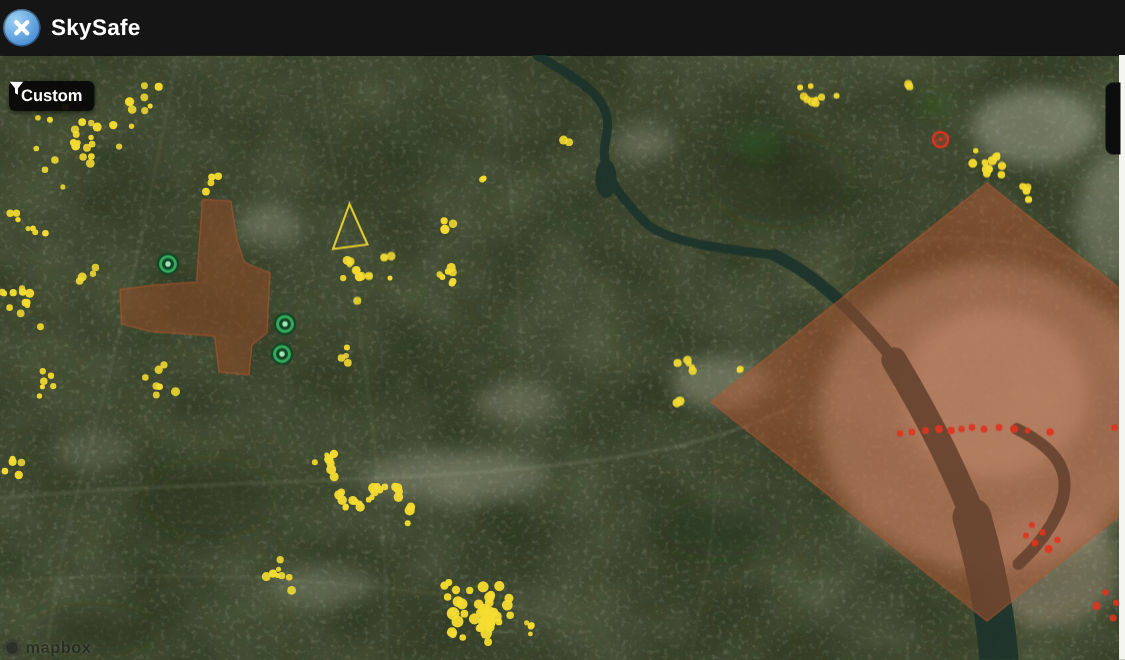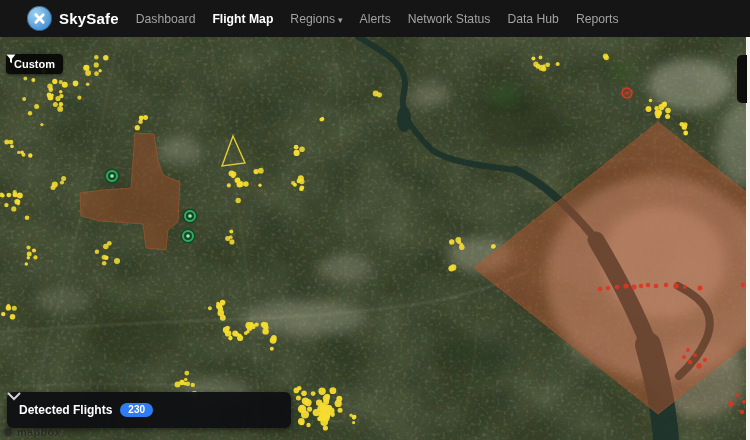--- a/index.html
+++ b/index.html
@@ -1,21 +1,21 @@
 <!DOCTYPE html>
 <html><head>
 <meta charset="utf-8">
 <style>
   html,body{margin:0;padding:0;background:#000;width:750px;height:440px;overflow:hidden;
     font-family:"Liberation Sans",sans-serif;-webkit-font-smoothing:antialiased;}
   .stage{position:relative;width:750px;height:440px;background:#000;}
 
   
   .topnav{position:absolute;left:0;top:0;width:750px;height:37px;background:#151515;
-    display:flex;align-items:center;padding-left:27px;box-sizing:border-box;z-index:30;}
+    display:flex;align-items:center;padding-left:2px;box-sizing:border-box;z-index:30;}
   .logo{width:25px;height:25px;border-radius:50%;flex:0 0 25px;
     background:radial-gradient(circle at 35% 30%,#9fd2f2,#4d93d6 70%,#2f6fae);
     display:flex;align-items:center;justify-content:center;margin-right:7px;
     box-shadow:0 0 0 1px rgba(0,0,0,.4) inset;}
   .logo svg{display:block}
   .brand{color:#fff;font-weight:bold;font-size:15px;letter-spacing:.2px;margin-right:17px;}
   .navitems{display:flex;align-items:center;gap:17px;}
   .nav-item{color:#a3a3a3;font-size:12.2px;text-decoration:none;cursor:pointer;white-space:nowrap;}
   .nav-item.active{color:#fff;font-weight:bold;}
   .nav-item .caret{font-size:9px;margin-left:3px;color:#a3a3a3;}
@@ -58,29 +58,20 @@
 
 <div class="stage">
 
   <div class="topnav">
     <div class="logo">
       <svg width="13" height="13" viewBox="-6 -6 12 12">
         <path d="M-3.4,-3.4 L3.4,3.4 M3.4,-3.4 L-3.4,3.4" stroke="#ffffff" stroke-width="2.6" stroke-linecap="round"></path>
       </svg>
     </div>
     <div class="brand">SkySafe</div>
-    <div class="navitems">
-        <a class="nav-item">Dashboard</a>
-        <a class="nav-item active">Flight Map</a>
-        <a class="nav-item">Regions<span class="caret">▾</span></a>
-        <a class="nav-item">Alerts</a>
-        <a class="nav-item">Network Status</a>
-        <a class="nav-item">Data Hub</a>
-        <a class="nav-item">Reports</a>
-      </div>
   </div>
 
   <div class="mapwrap">
     <svg width="750" height="403" viewBox="0 37 750 403">
       <defs>
         <filter id="blotchA" x="-5%" y="-5%" width="110%" height="110%">
           <feTurbulence type="fractalNoise" baseFrequency="0.014 0.018" numOctaves="4" seed="7" result="t"></feTurbulence>
           <feColorMatrix in="t" type="matrix" values="0 0 0 0 0  0 0 0 0 0  0 0 0 0 0  1 0 0 0 -0.28" result="a"></feColorMatrix>
           <feFlood flood-color="#87916f" result="c"></feFlood>
           <feComposite in="c" in2="a" operator="in"></feComposite>
@@ -451,30 +442,20 @@
         </g>
     </svg>
 
     <div class="chip">
       <svg width="10" height="10" viewBox="0 0 10 10">
         <path d="M0.5,0.5 L9.5,0.5 L6,4.8 L6,9.2 L4,8 L4,4.8 Z" fill="#ffffff"></path>
       </svg>
       <span>Custom</span>
     </div>
 
-    <div class="panel">
-      <span class="plabel">Detected Flights</span>
-      <span class="badge">230</span>
-      <span class="spacer"></span>
-      <span class="chev">
-        <svg width="14" height="9" viewBox="0 0 14 9">
-          <path d="M1.5,1.5 L7,7 L12.5,1.5" stroke="#cfd3d8" stroke-width="2" fill="none" stroke-linecap="round"></path>
-        </svg>
-      </span>
-    </div>
 
     <div class="mapbox-attr">
       <span class="mcirc"></span>
       <span class="mtext">mapbox</span>
     </div>
   </div>
 
   <div class="edge-ctrl"></div>
   <div class="edge-strip"></div>
 </div>

